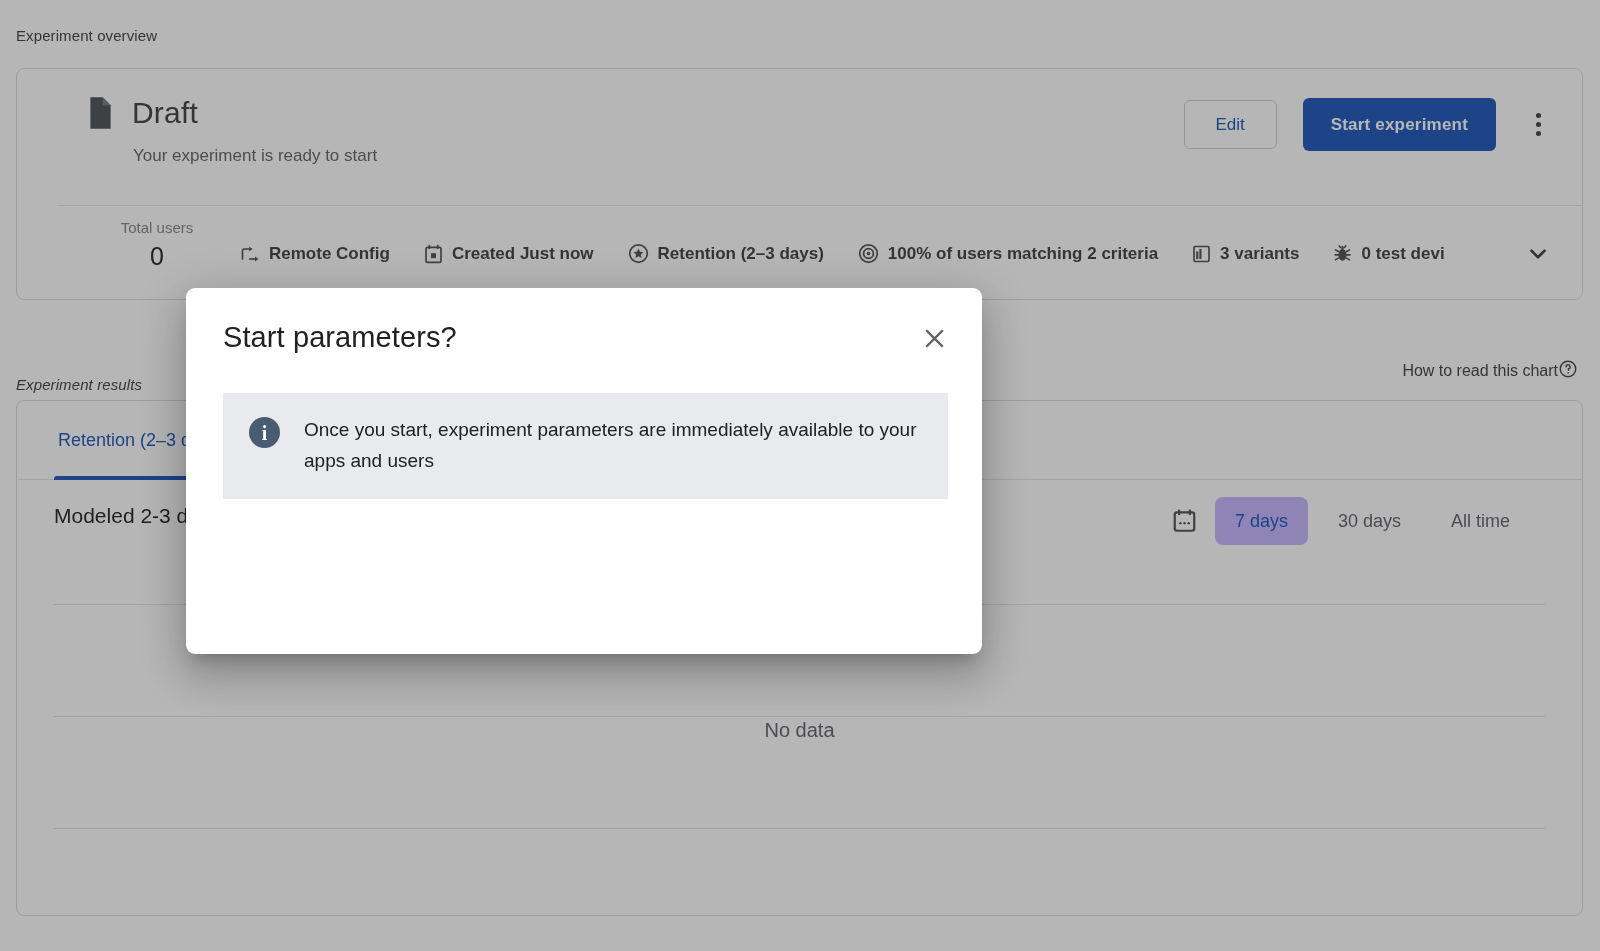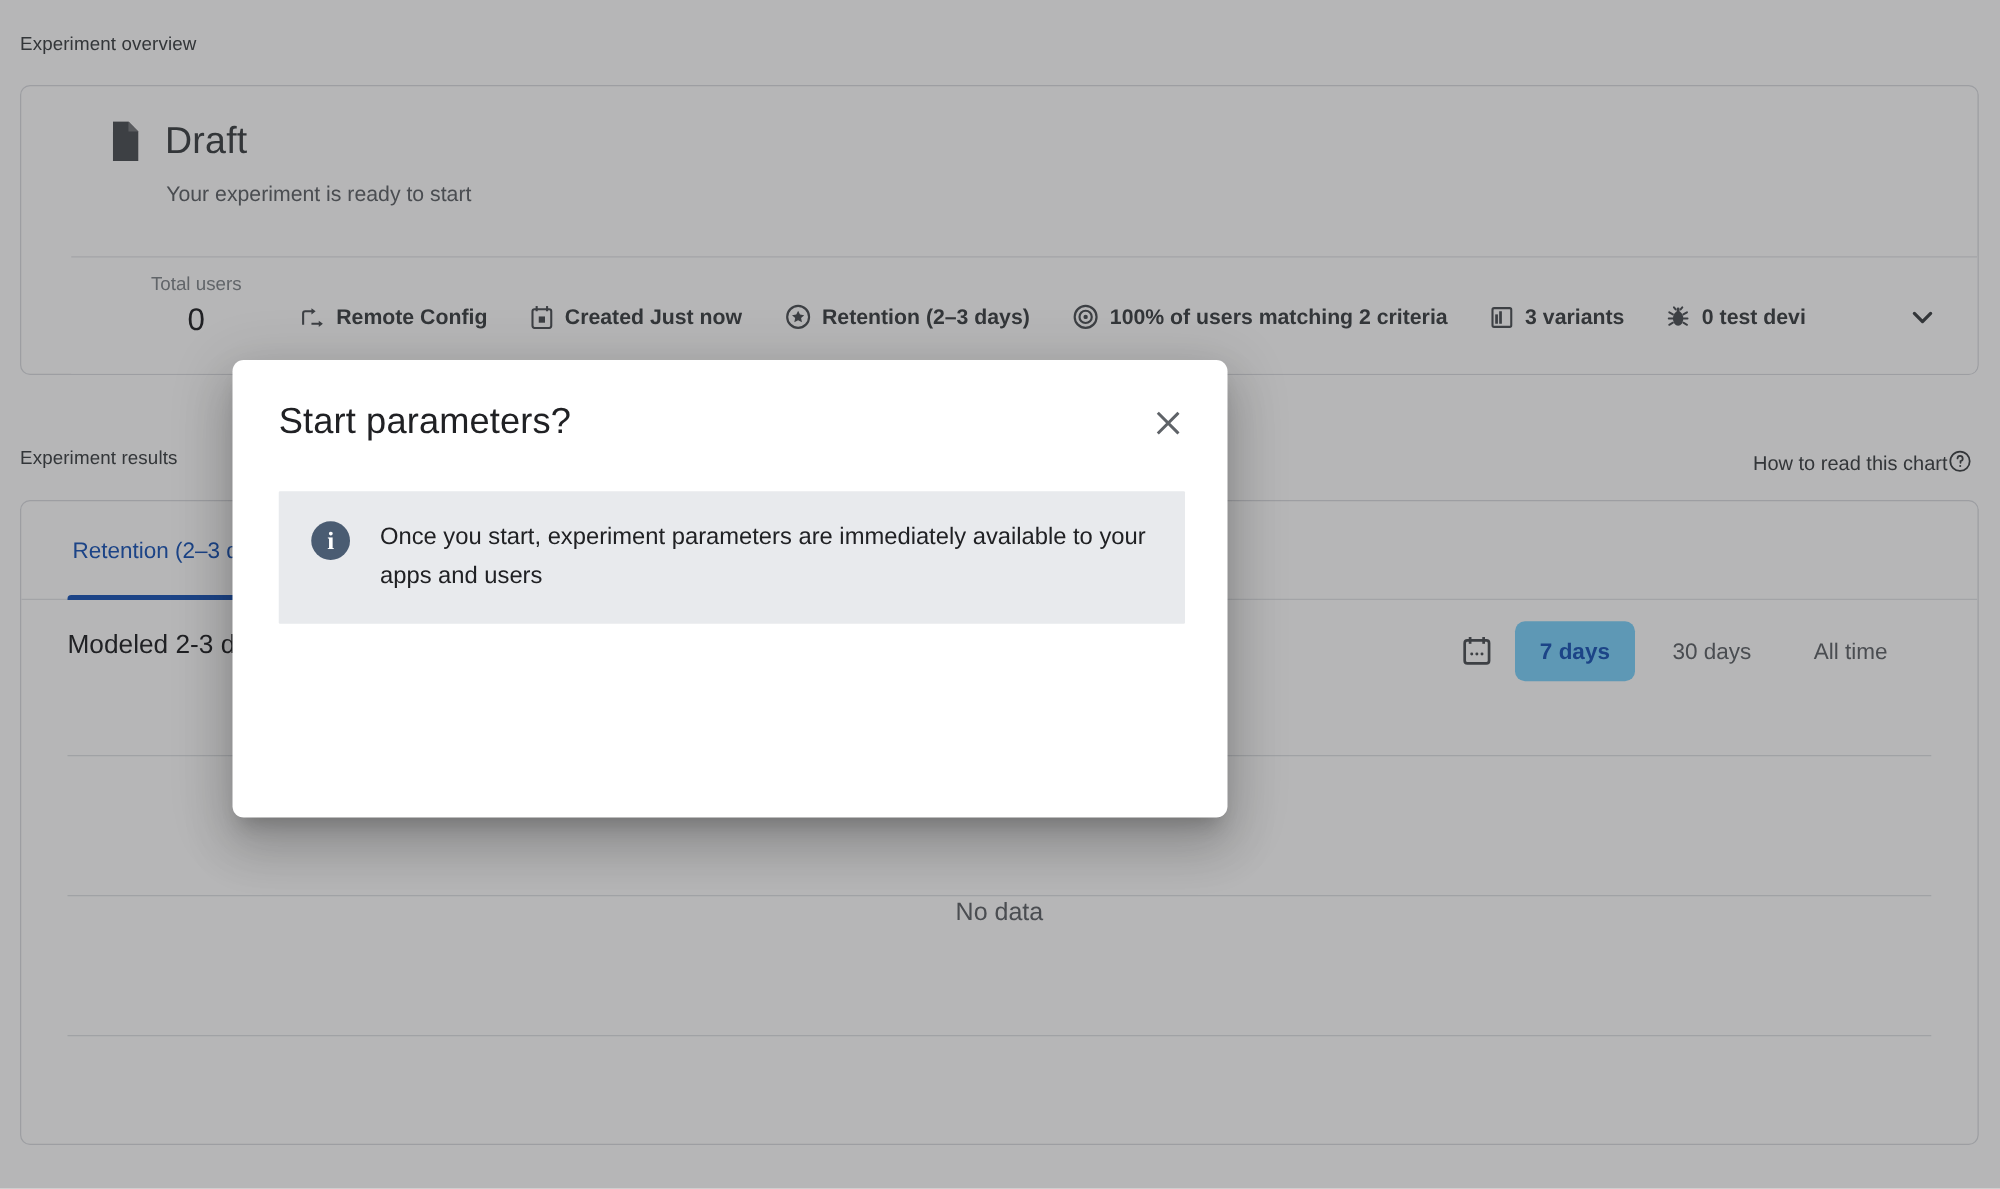--- a/index.html
+++ b/index.html
@@ -204,21 +204,22 @@
     cursor: pointer;
     display: flex;
     align-items: center;
     justify-content: center;
   }
 
   
   #results-label {
     position: absolute;
     left: 16px;
-    top: 358px;
+    top: 376px;
+    font-style: italic;
   }
   #how-to-read {
     position: absolute;
     right: 22px;
     top: 359px;
     display: flex;
     align-items: center;
     gap: 0;
     color: #3c4043;
     font-size: 16px;
@@ -306,23 +307,23 @@
     border: none;
     background: transparent;
     border-radius: 8px;
     font-family: inherit;
     font-size: 18px;
     color: #5f6368;
     cursor: pointer;
     white-space: nowrap;
   }
   .range-chip.selected {
-    background: #7dd3fc;
+    background: #c4b5fd;
     color: #1a56b8;
-    font-weight: 700;
+    font-weight: 400;
   }
   .range-chip + .range-chip { margin-left: 10px; }
   #calendar-button + .range-chip { margin-left: 8px; }
 
   
   #plot {
     position: absolute;
     left: 37px;
     right: 37px;
     top: 179px;
@@ -480,20 +481,29 @@
           <svg width="27" height="32" viewBox="0 0 24 28" aria-hidden="true">
             <path d="M3 0h11l7 7v21H3z" fill="#4b4f54"></path>
             <path d="M14 0l7 7h-7z" fill="#77797d"></path>
           </svg>
         </span>
         <span id="draft-title">Draft</span>
       </div>
 
       <div id="draft-sub">Your experiment is ready to start</div>
 
+      <div id="overview-actions">
+        <button id="edit-button">Edit</button>
+        <button id="start-experiment-button">Start experiment</button>
+        <button id="overview-more-button">
+          <i></i>
+            <i></i>
+            <i></i>
+        </button>
+      </div>
     </div>
 
     <div id="meta-strip">
 
       <div id="total-users">
         <div id="total-users-label">Total users</div>
         <div id="total-users-value">0</div>
       </div>
 
       <div id="meta-items">

